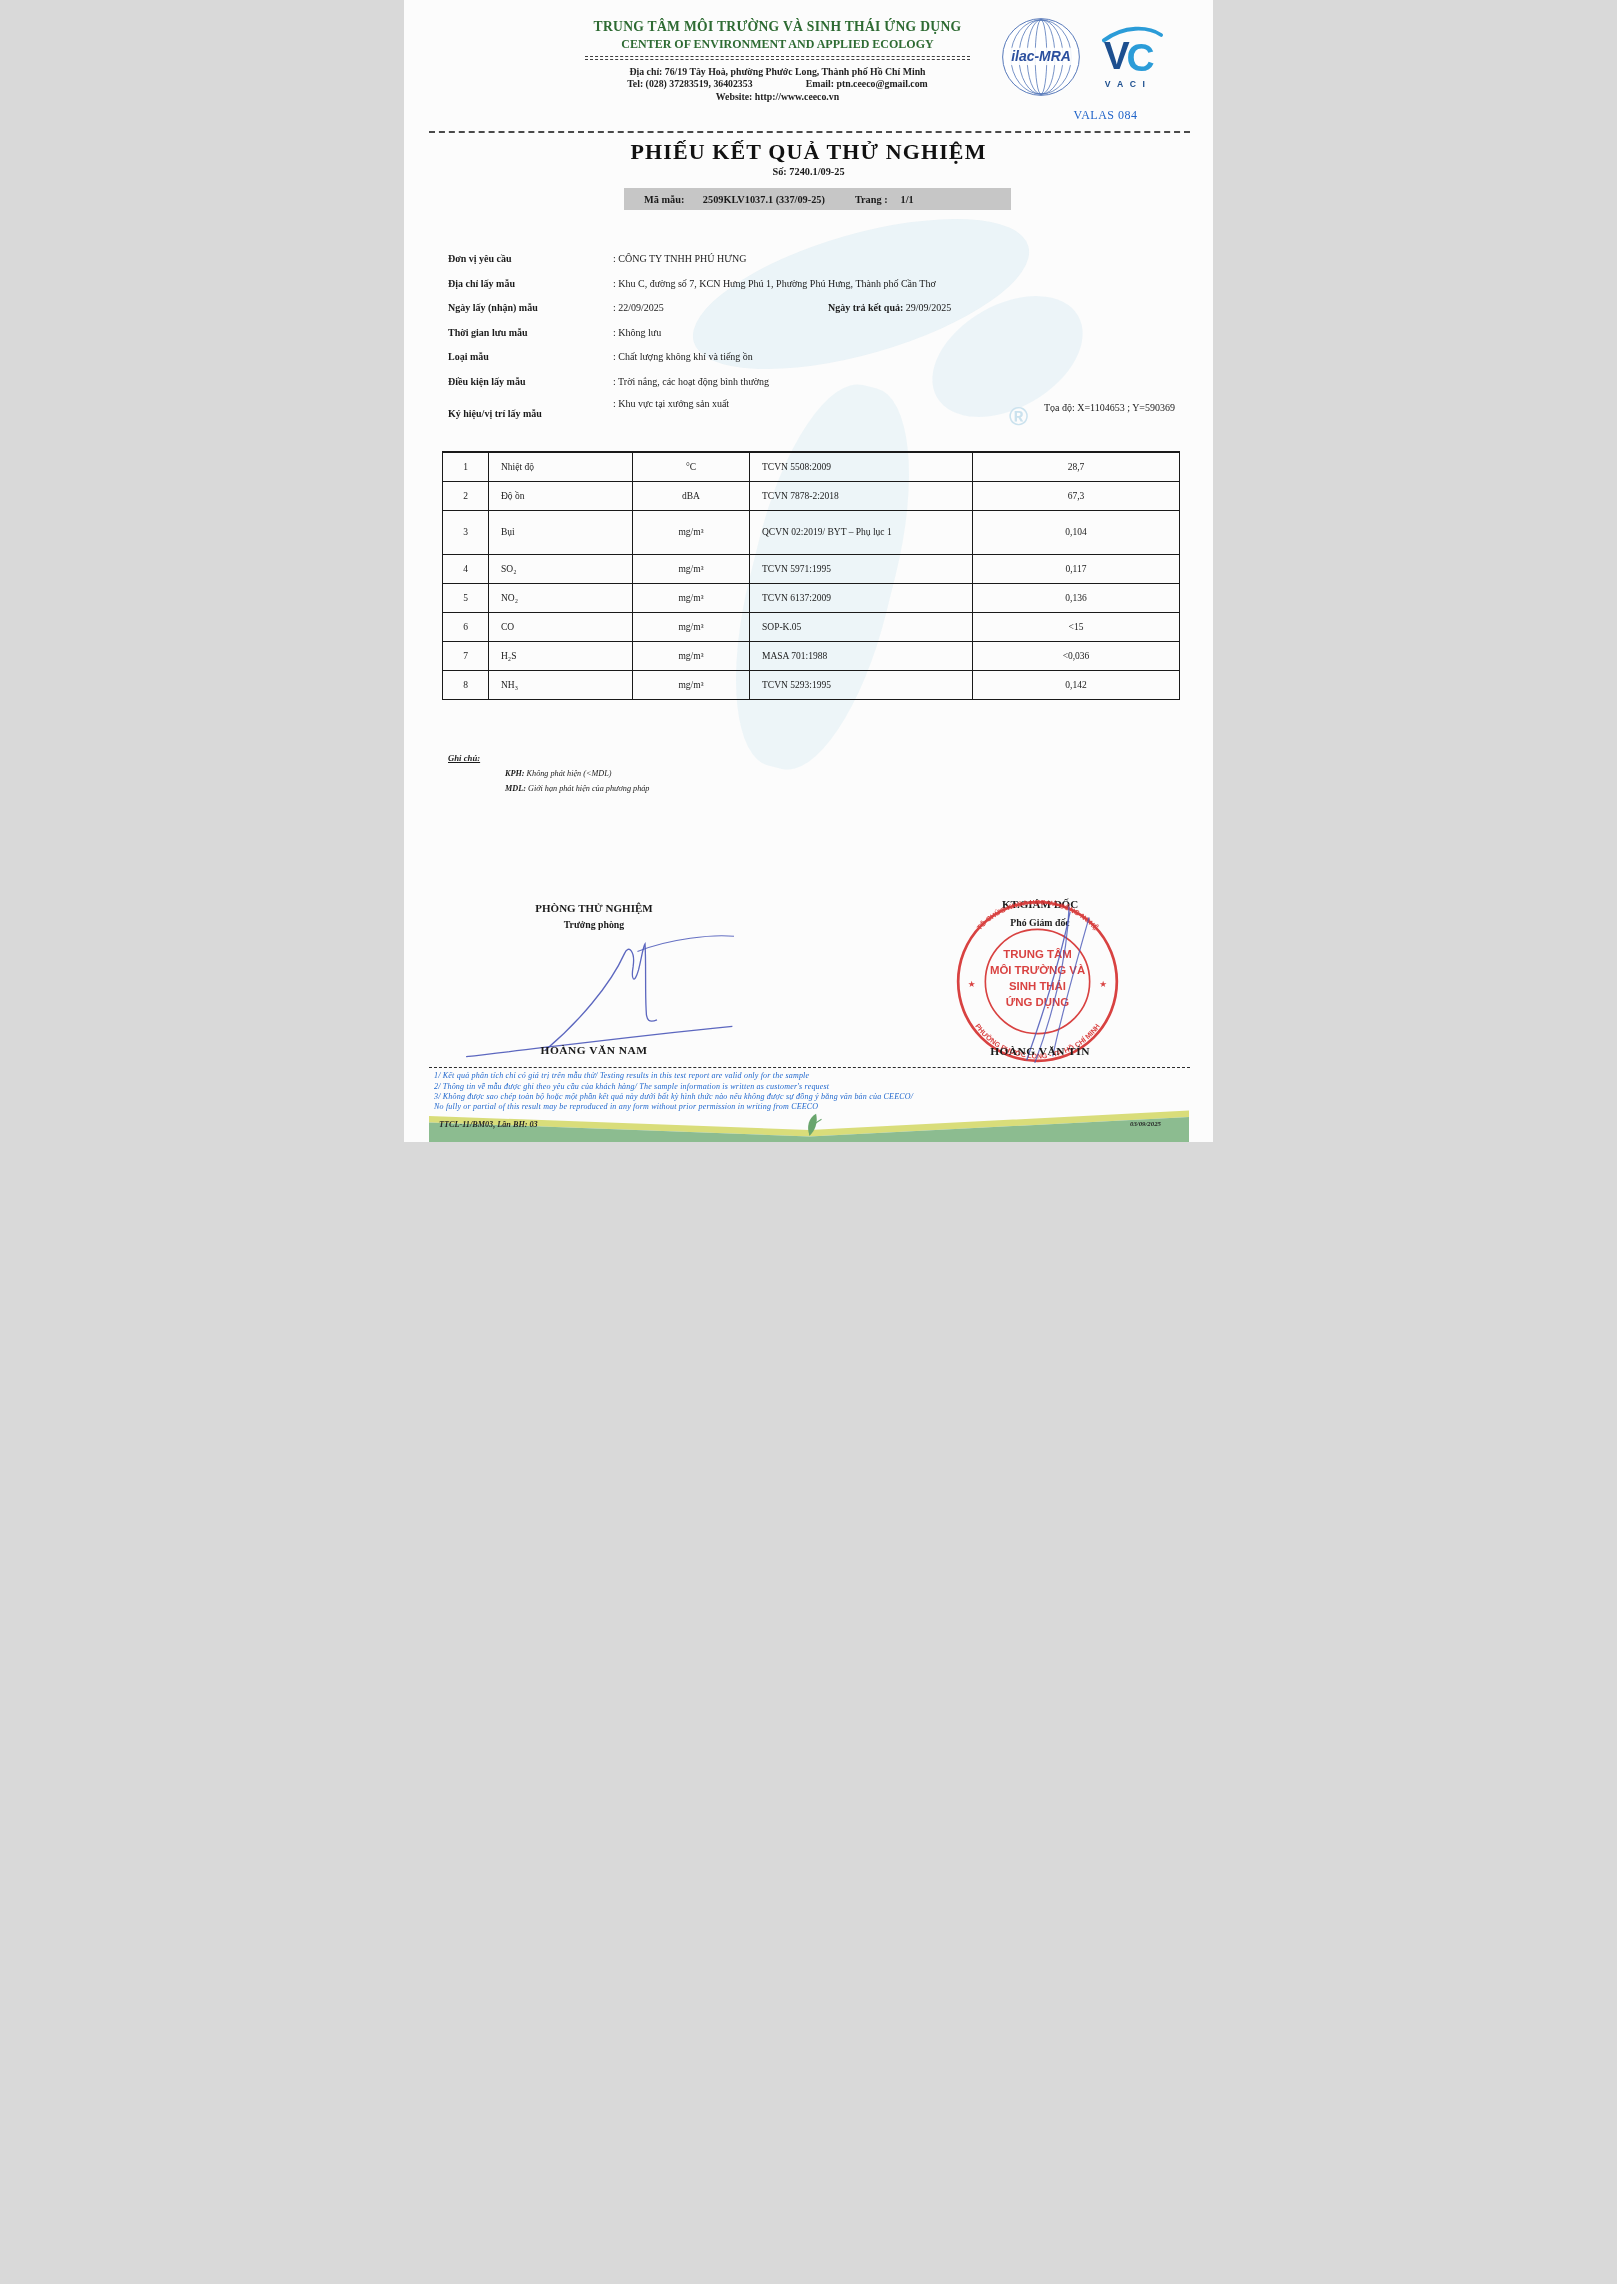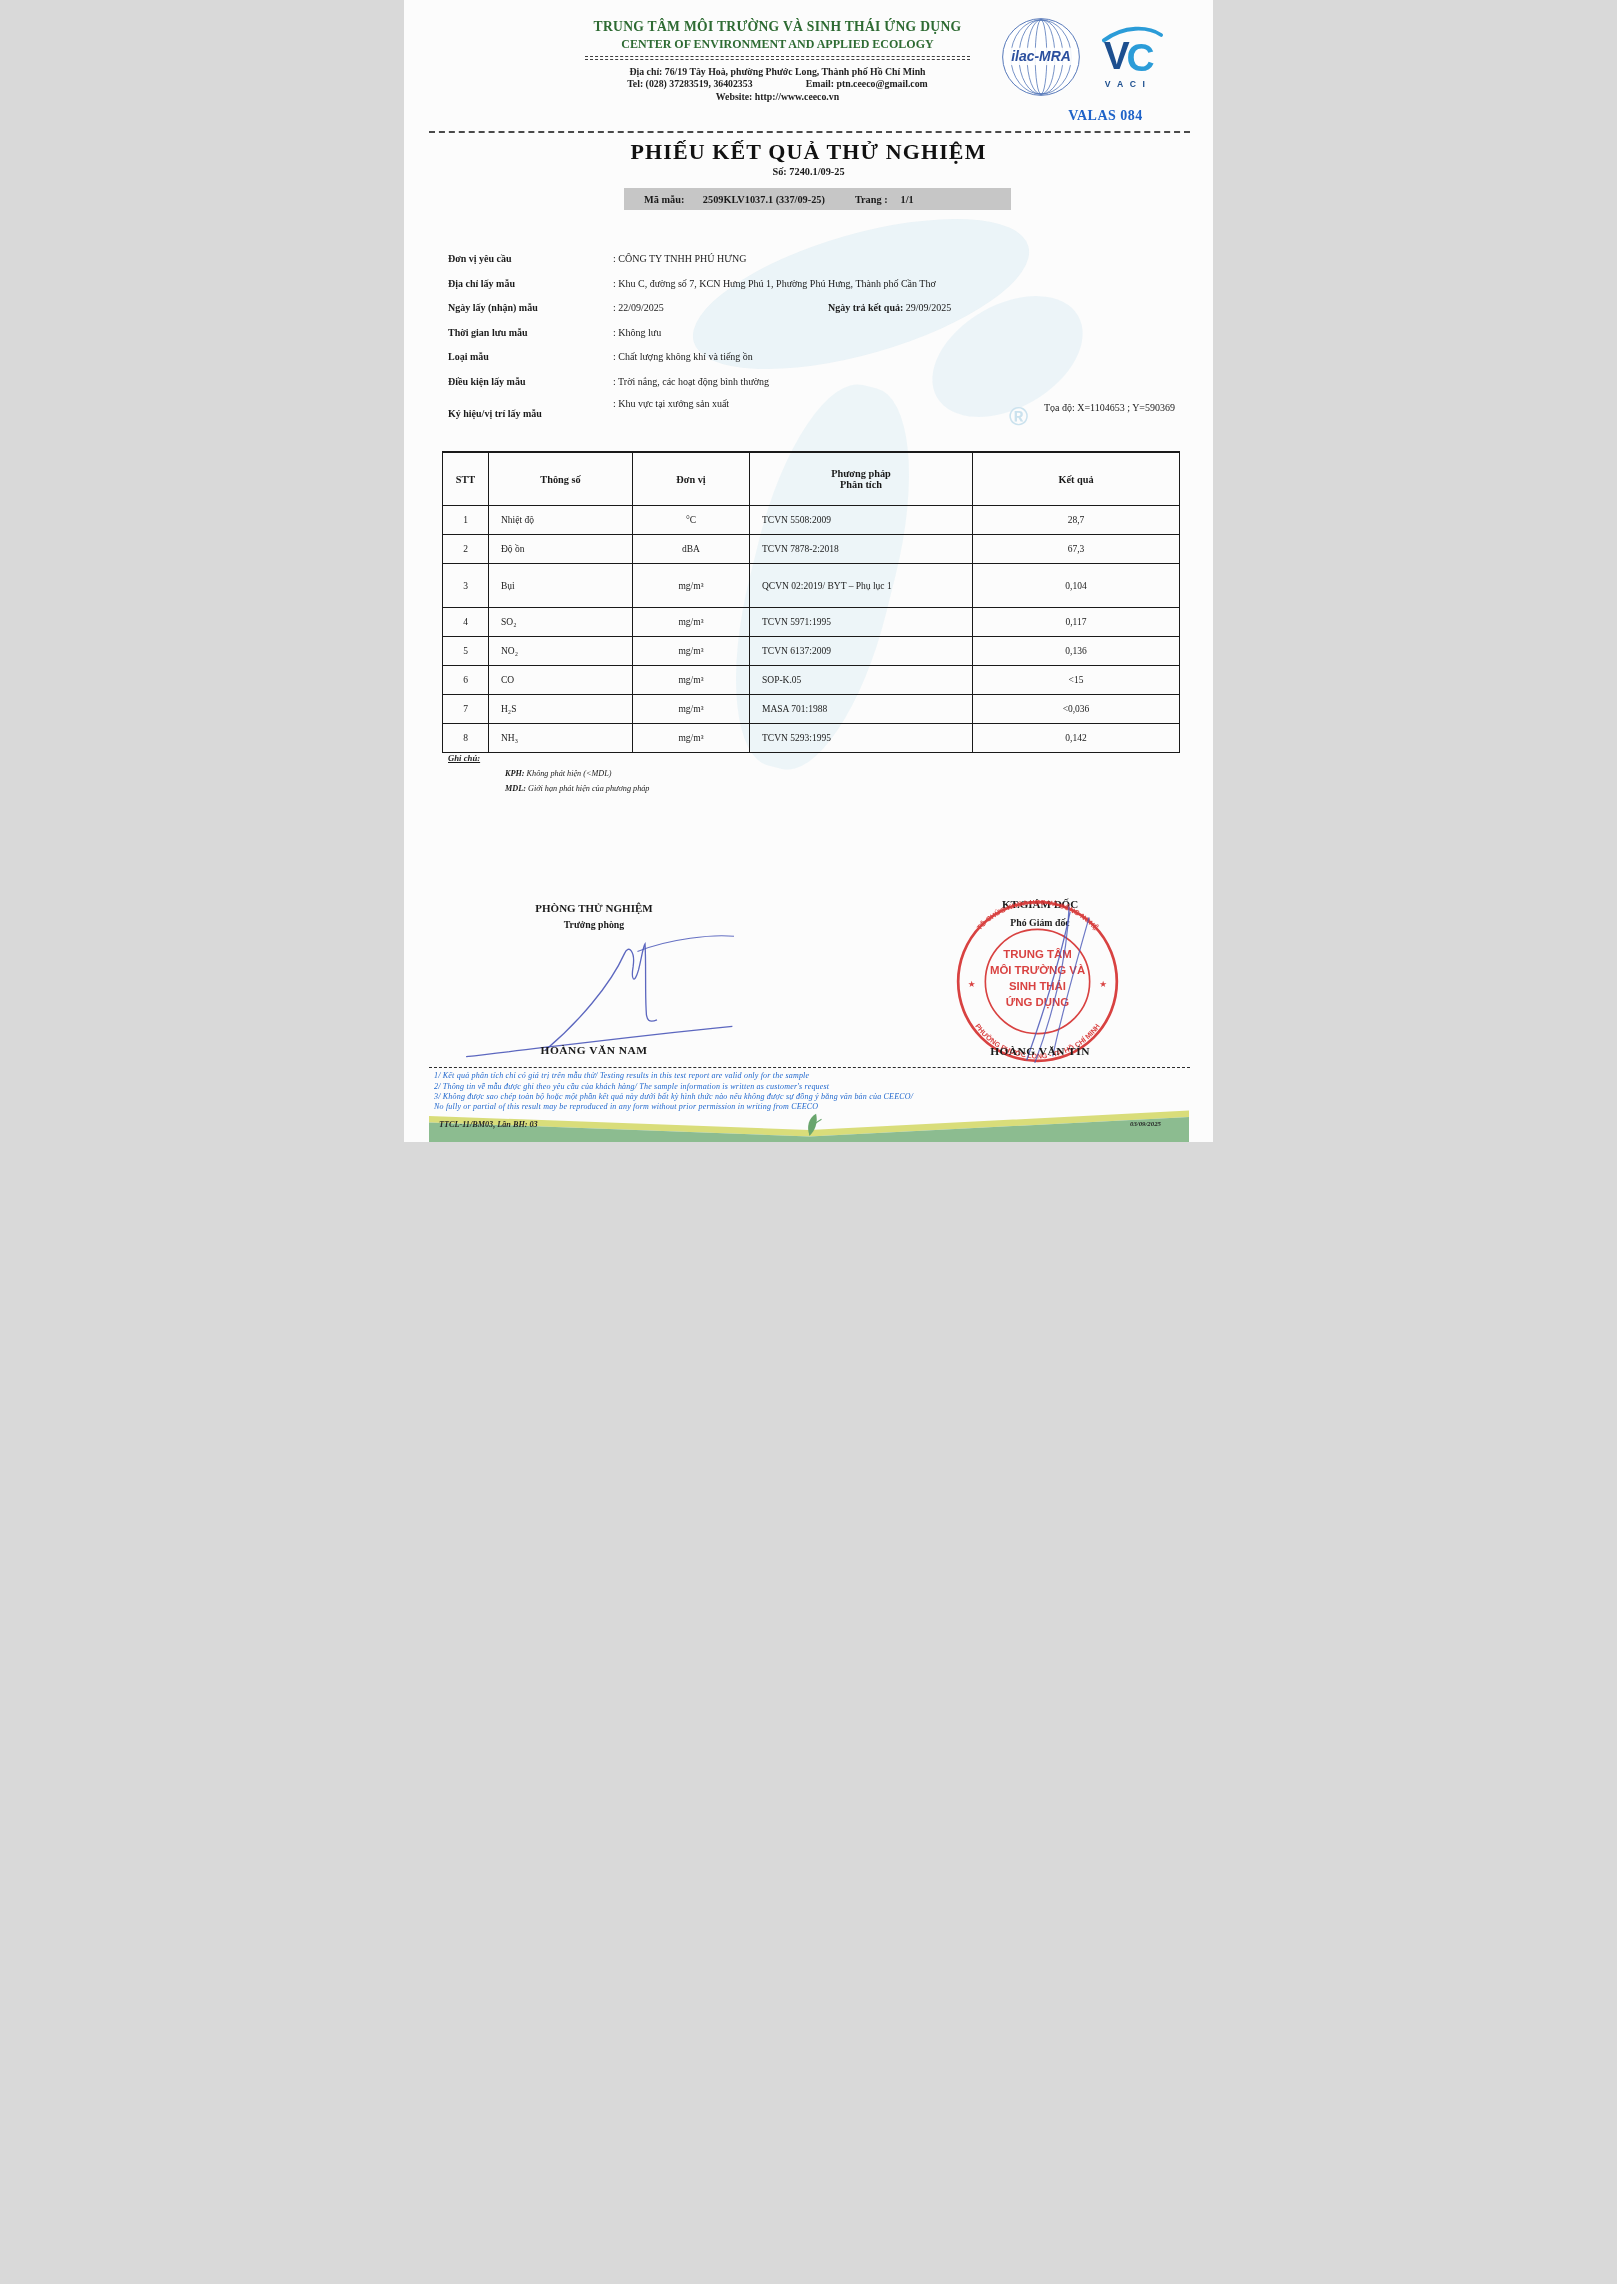--- a/index.html
+++ b/index.html
@@ -9,21 +9,21 @@
   .ctr{text-align:center;}
   .sans{font-family:"Liberation Sans",sans-serif;}
   
   .wm{background:#d9ebf4;border-radius:50%;}
   .wm-reg{color:#cbe2ee;font-weight:bold;font-family:"Liberation Sans",sans-serif;}
   
   .org-vi{color:#2e6b33;font-weight:bold;font-size:13.6px;letter-spacing:0.3px;}
   .org-en{color:#2e6b33;font-weight:bold;font-size:12px;}
   .hdr-sep{height:2.2px;border-top:1.1px dashed #3c3c3c;border-bottom:1.1px dashed #3c3c3c;}
   .addr{font-size:9.8px;font-weight:600;color:#222;}
-  .valas{color:#1f63c8;font-weight:bold;font-size:14px;letter-spacing:0.5px;}
+  .valas{color:#1f63c8;font-weight:normal;font-size:12px;letter-spacing:0.5px;}
   .dash-top{border-top:2.2px dashed #4a4a4a;}
   .dash-bot{border-top:1.6px dashed #2b2b2b;}
   
   .doc-title{font-size:22px;font-weight:bold;letter-spacing:1.1px;color:#111;}
   .doc-no{font-size:10.3px;font-weight:bold;}
   .banner{background:#c6c6c6;display:flex;align-items:center;font-size:10.3px;font-weight:bold;padding-left:20px;}
   
   .flabel{font-weight:bold;font-size:10px;}
   .fvalue{font-size:10px;}
   
@@ -141,30 +141,20 @@
 
   <table class="res abs" style="left:38px;top:451px;">
     <colgroup>
         <col style="width:46px">
         <col style="width:144px">
         <col style="width:117px">
         <col style="width:223px">
         <col style="width:207px">
       </colgroup>
     <tbody>
-        <tr>
-      <th class="cc">STT</th>
-      <th class="cc">Thông số</th>
-      <th class="cc">Đơn vị</th>
-      <th class="cc">
-        <div>Phương pháp</div>
-        <div>Phân tích</div>
-      </th>
-      <th class="cc">Kết quả</th>
-    </tr>
     <tr class="r">
       <td class="cc">1</td>
       <td class="cl">Nhiệt độ</td>
       <td class="cc">°C</td>
       <td class="cl">TCVN 5508:2009</td>
       <td class="cc">28,7</td>
     </tr>
     <tr class="r">
       <td class="cc">2</td>
       <td class="cl">Độ ồn</td>

